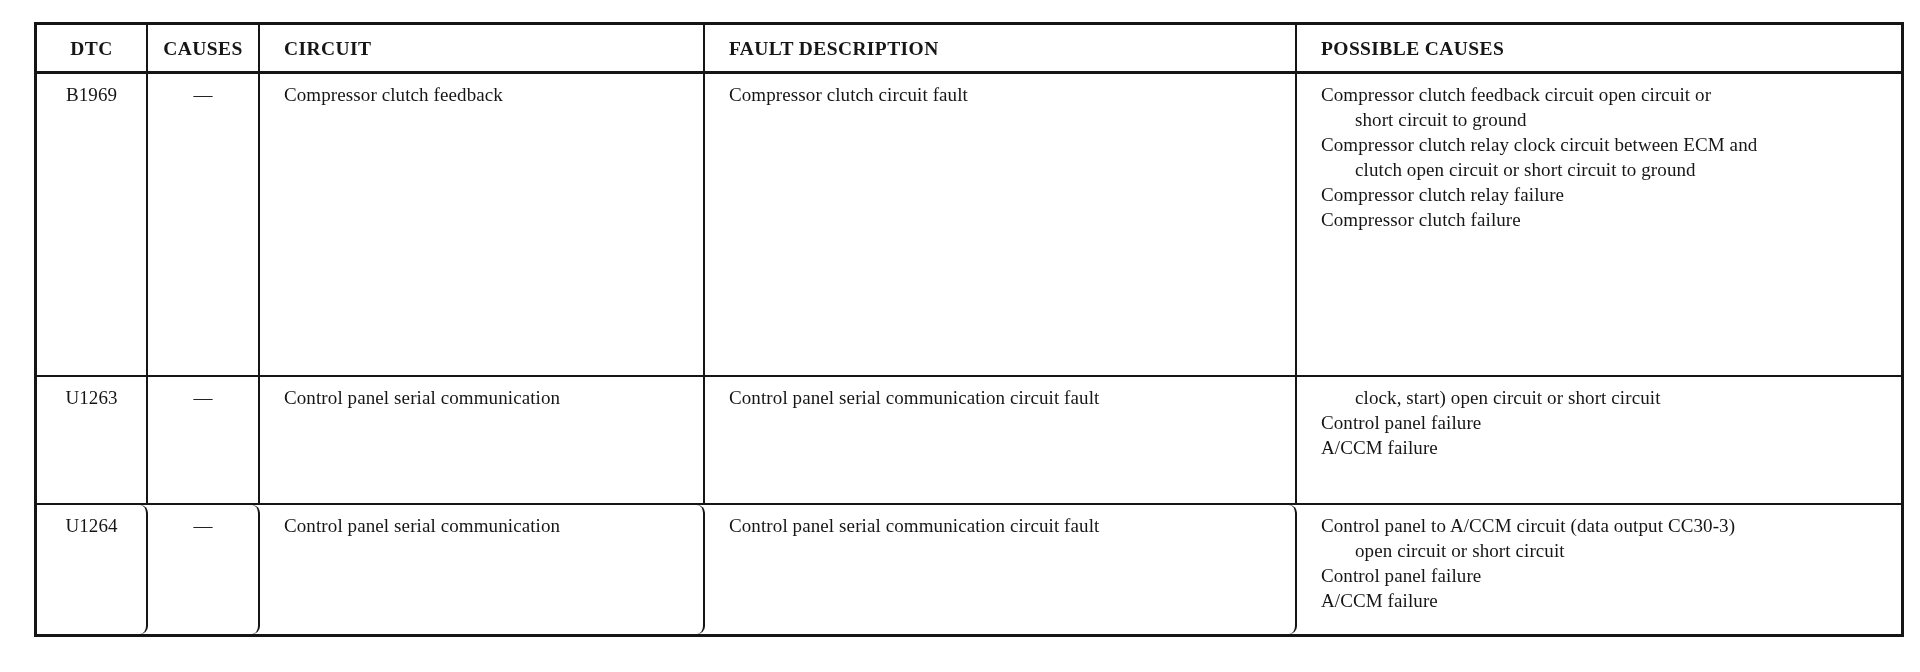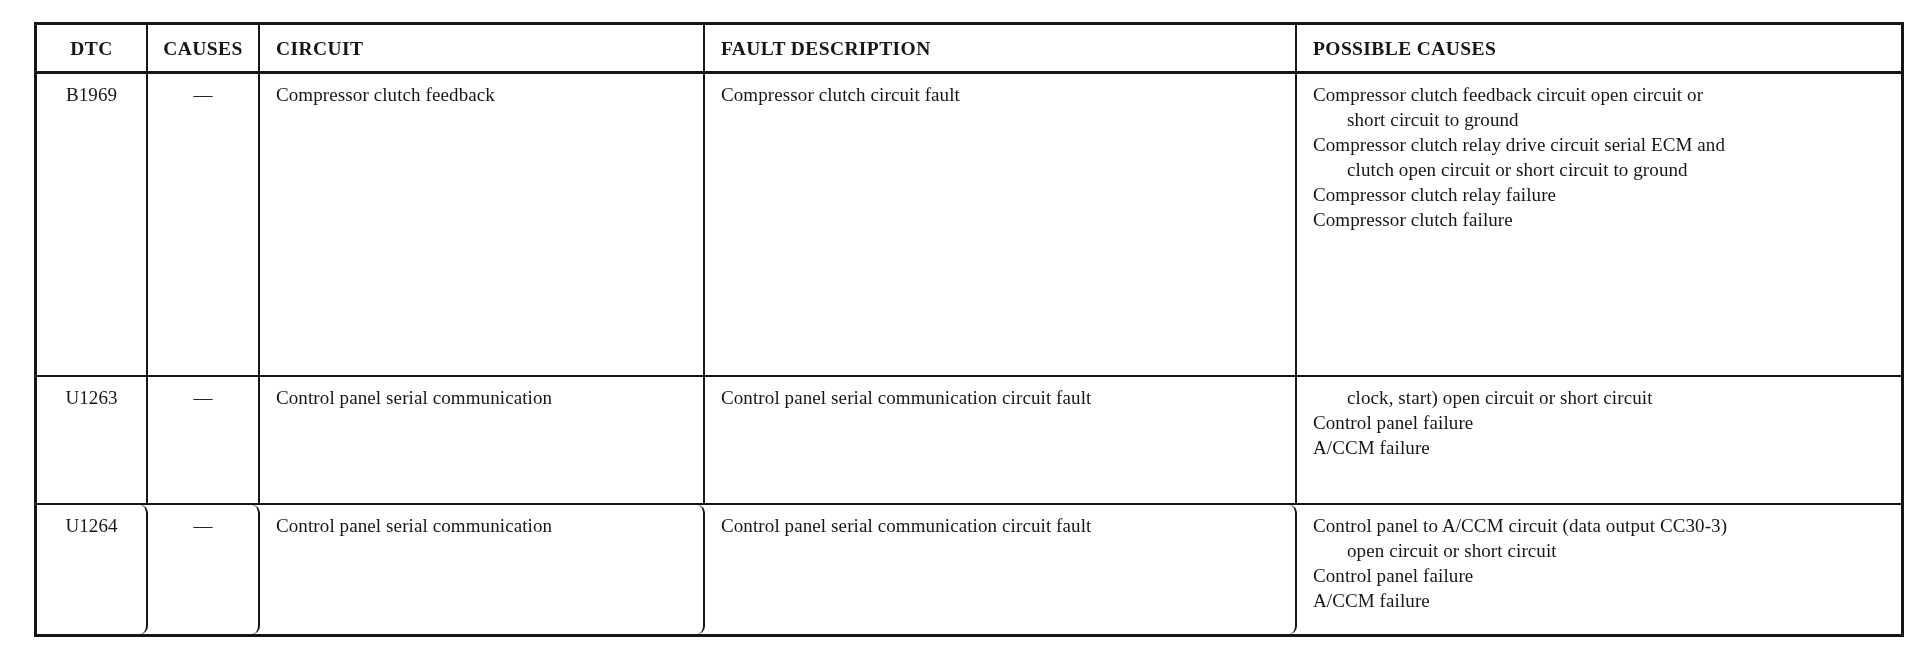--- a/index.html
+++ b/index.html
@@ -20,21 +20,21 @@
     grid-template-columns:111px 112px 445px 592px 1fr;
     grid-template-rows:49px 303px 128px 129px;
     background:#ffffff;
     font-family:Liberation Serif, serif;
   }
   .cell {
     border-right:2px solid #151515;
     border-bottom:2px solid #151515;
     font-size:19px;
     line-height:25px;
-    padding:8px 12px 0 16px;
+    padding:8px 12px 0 24px;
     overflow:hidden;
     letter-spacing:0.1px;
   }
   .cell.last-col { border-right:none; }
   .cell.last-row { border-bottom:none;border-radius:8px; }
   .hd {
     font-weight:bold;
     font-size:19.5px;
     letter-spacing:0.4px;
     display:flex;
@@ -64,21 +64,21 @@
   <div class="cell c-center">B1969</div>
       <div class="cell c-center dash">—</div>
       <div class="cell ">Compressor clutch feedback</div>
       <div class="cell ">Compressor clutch circuit fault</div>
       <div class="cell last-col">
         <div>
           <div class="cause-line">Compressor clutch feedback circuit open circuit or</div>
           <div class="cause-line cont">short circuit to ground</div>
         </div>
         <div>
-          <div class="cause-line">Compressor clutch relay drive circuit serial ECM and</div>
+          <div class="cause-line">Compressor clutch relay clock circuit between ECM and</div>
         </div>
         <div>
           <div class="cause-line cont">clutch open circuit or short circuit to ground</div>
         </div>
         <div>
           <div class="cause-line">Compressor clutch relay failure</div>
         </div>
         <div>
           <div class="cause-line">Compressor clutch failure</div>
         </div>

